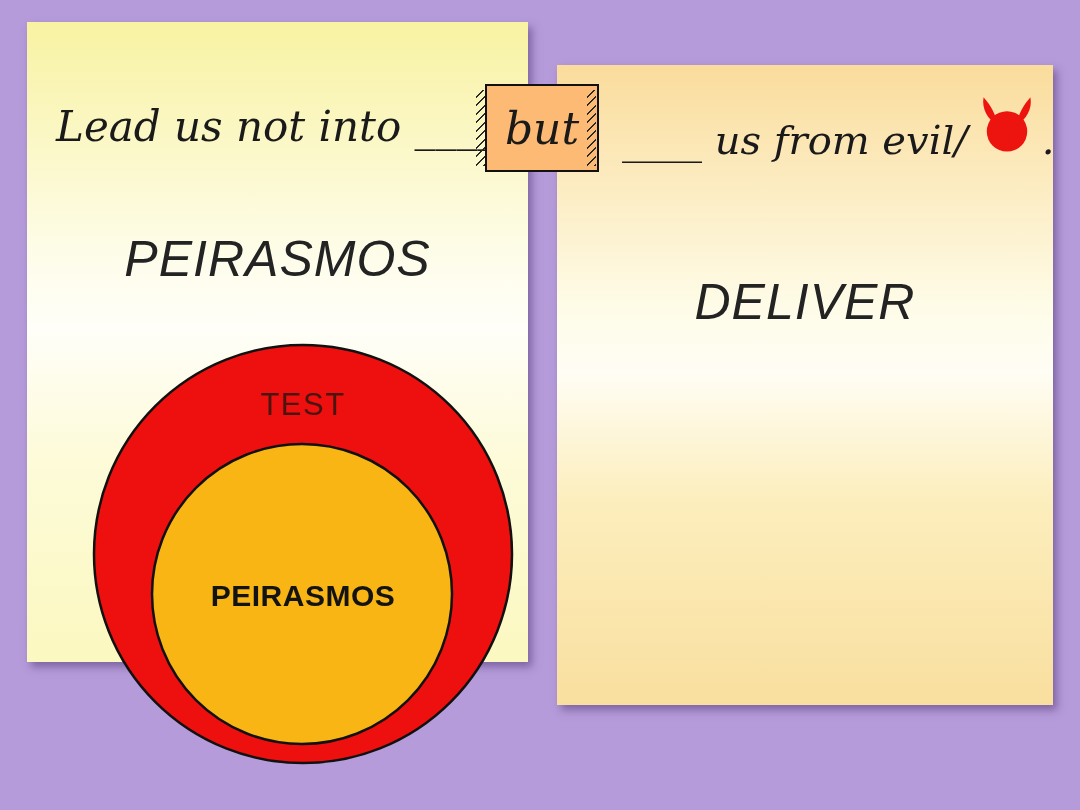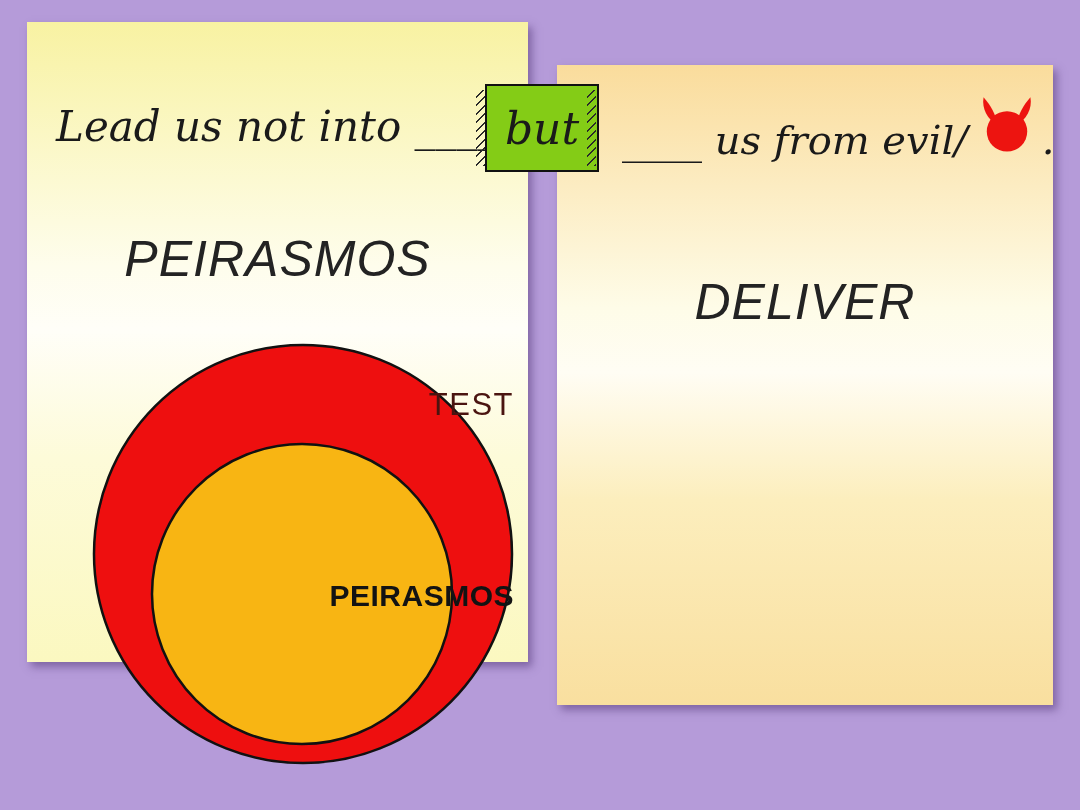--- a/index.html
+++ b/index.html
@@ -38,21 +38,21 @@
   }
   .sentence-right{
     position:absolute;left:622px;top:96px;
     display:flex;align-items:flex-end;white-space:nowrap;
   }
   .sentence-right .txt{font-size:40px;line-height:1.2;}
   .devil{margin:0 2px 10px 6px;}
 
   .but-box{
     position:absolute;left:485px;top:84px;width:114px;height:88px;
-    background:#84cc16;border:2.5px solid #111;
+    background:#fdba74;border:2.5px solid #111;
     box-sizing:border-box;z-index:5;
     display:flex;align-items:center;justify-content:center;
   }
   .but-box .word{font-size:44px;}
   .hatch{
     position:absolute;top:4px;height:calc(100% - 8px);width:9px;
     background:repeating-linear-gradient(135deg,transparent 0px,transparent 4.5px,#2a2a2a 4.5px,#2a2a2a 6px);
   }
   .hatch-left{left:-11px;}
   .hatch-right{right:1px;}
@@ -62,21 +62,21 @@
     position:absolute;top:208px;left:0;width:100%;
     text-align:center;
     font-size:50px;font-style:italic;font-weight:400;
     letter-spacing:1px;color:#232323;
   }
 
   
   .venn{position:absolute;left:65px;top:321px;width:422px;height:422px;}
   .venn svg,.pie svg{position:absolute;inset:0;}
   .diagram-label{
-    position:absolute;width:100%;text-align:right;
+    position:absolute;width:100%;text-align:center;
     letter-spacing:1.5px;line-height:1;
   }
   .label-test{top:46px;font-size:31px;color:#4a1410;font-weight:400;}
   .label-temptation{top:238px;font-size:30px;color:#131313;font-weight:700;letter-spacing:.5px;}
 </style>
 </head>
 <body>
 
 <div class="stage">
 

